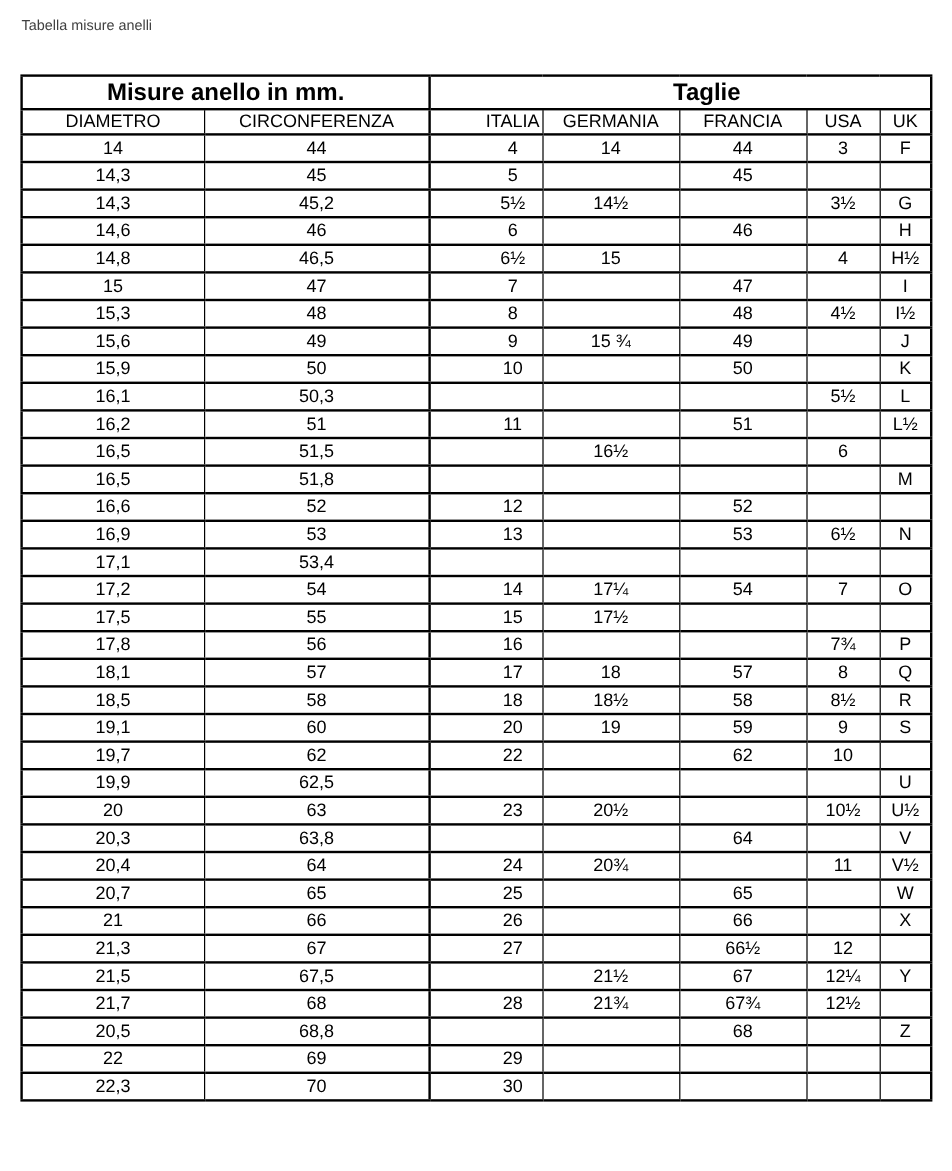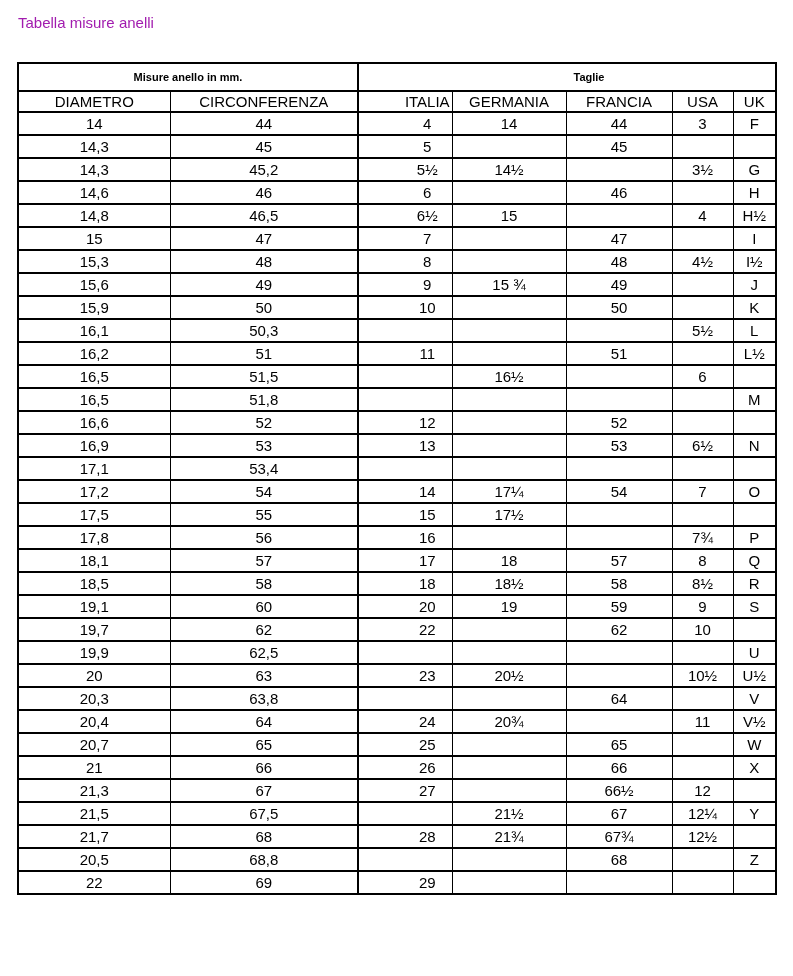--- a/index.html
+++ b/index.html
@@ -9,23 +9,23 @@
     width: 793px;
     height: 976px;
     font-family: "Liberation Sans", sans-serif;
     color: #000000;
     position: relative;
   }
   .doc-title {
     position: absolute;
     left: 18px;
     top: 14px;
-    font-size: 15px;
+    font-size: 12px;
     font-weight: normal;
-    color: #a21caf;
+    color: #404040;
   }
   table.ring-table {
     position: absolute;
     left: 17px;
     top: 62px;
     width: 759px;
     border-collapse: collapse;
     table-layout: fixed;
     border: 2px solid #000000;
   }
@@ -41,21 +41,21 @@
     border-top-width: 2px;
     border-bottom-width: 2px;
     text-align: center;
     vertical-align: middle;
     padding: 0;
     overflow: hidden;
     white-space: nowrap;
   }
   th.group-th {
     height: 26px;
-    font-size: 11px;
+    font-size: 20px;
     font-weight: bold;
     text-align: center;
   }
   th.col-th {
     height: 19px;
     font-size: 15px;
     font-weight: normal;
   }
   td {
     height: 21px;
@@ -396,14 +396,23 @@
       </tr>
       <tr>
         <td>22</td>
         <td>69</td>
         <td class="split">29</td>
         <td></td>
         <td></td>
         <td></td>
         <td></td>
       </tr>
+      <tr>
+        <td>22,3</td>
+        <td>70</td>
+        <td class="split">30</td>
+        <td></td>
+        <td></td>
+        <td></td>
+        <td></td>
+      </tr>
     </tbody>
 </table>
 
 </body></html>

